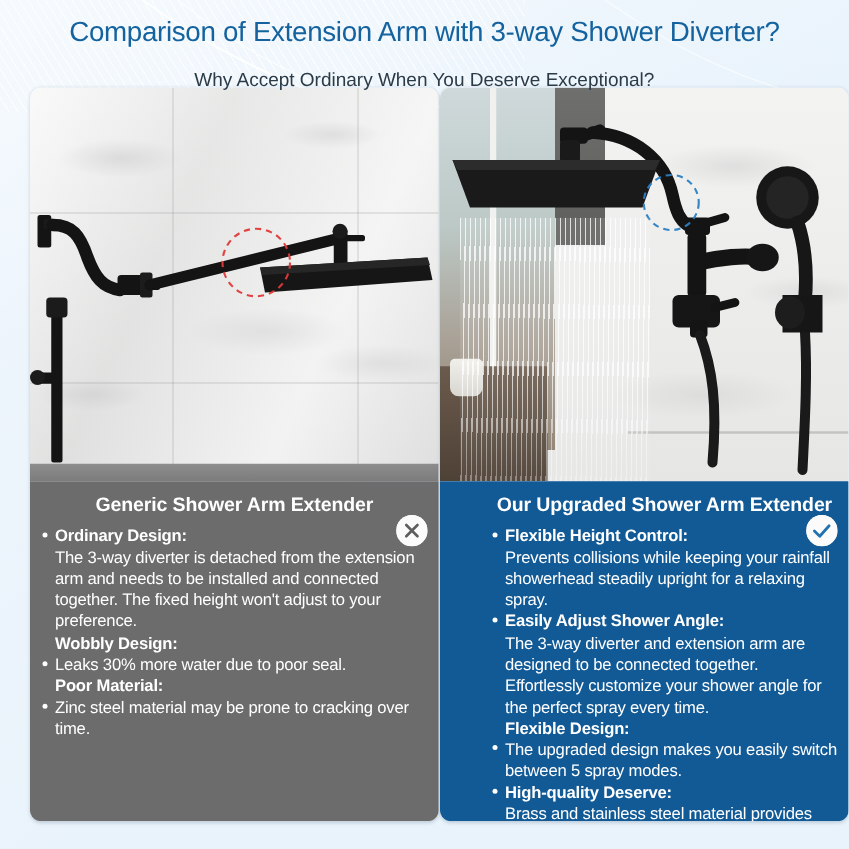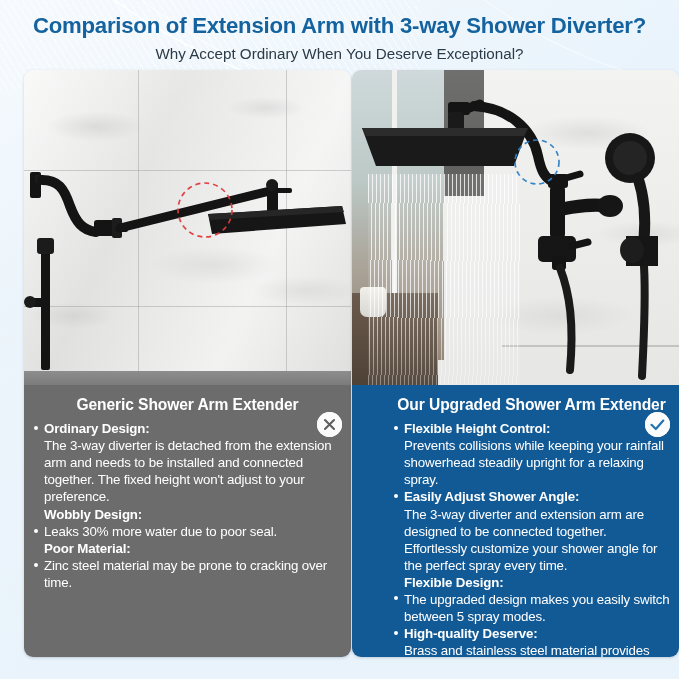--- a/index.html
+++ b/index.html
@@ -54,28 +54,28 @@
     left: 0; top: 0;
     width: 679px;
     height: 66px;
     text-align: center;
     z-index: 3;
   }
   .head-title {
     margin: 0;
     padding-top: 14px;
     font-size: 22.2px;
-    font-weight: bold;
+    font-weight: normal;
     letter-spacing: -0.25px;
     color: #14639f;
     line-height: 1.05;
     white-space: nowrap;
   }
   .head-sub {
-    margin: 3px;
+    margin: 14px;
     padding-top: 6px;
     font-size: 15.2px;
     font-weight: normal;
     color: #2b3b47;
     line-height: 1.05;
     white-space: nowrap;
   }
 
   
   .columns {

